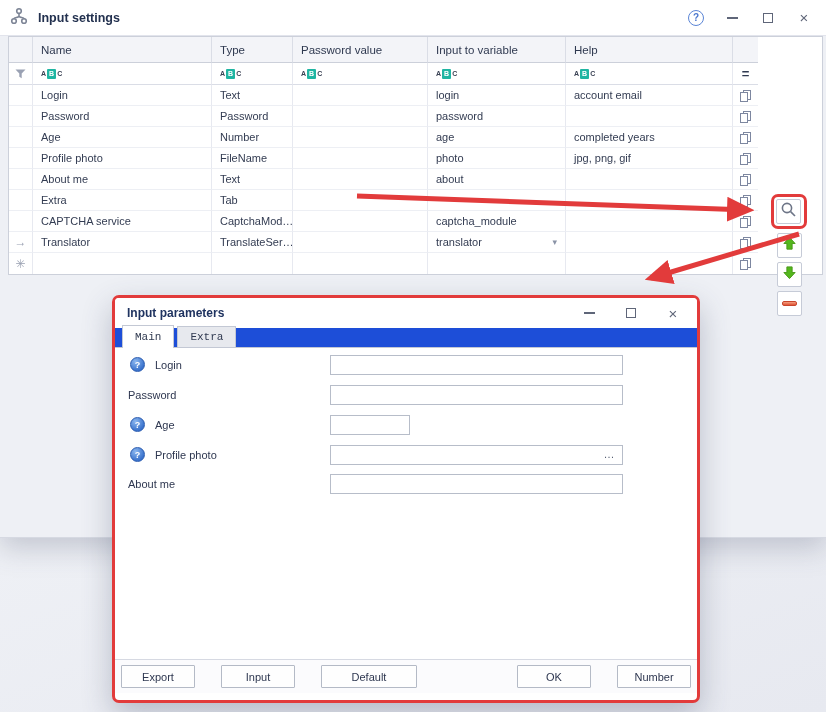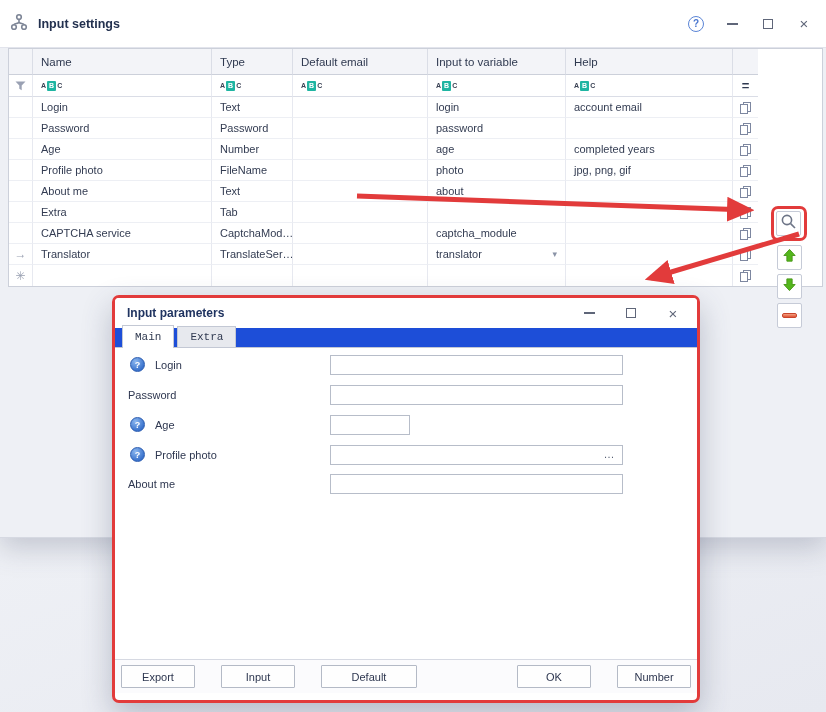--- a/index.html
+++ b/index.html
@@ -10,21 +10,21 @@
     position: relative; overflow: hidden;
     color:#333c52;
   }
   
   .main-window {
     position:absolute; left:0; top:0; width:826px; height:538px;
     background:#eef0f5; border-bottom:1px solid #d6d9e2;
     box-shadow:0 10px 26px rgba(66,76,105,.25);
   }
   .titlebar {
-    height:48px; background:#ffffff; border-bottom:1px solid #e2e4ec;
+    height:36px; background:#ffffff; border-bottom:1px solid #e2e4ec;
     display:flex; align-items:center; padding:0 14px 0 10px;
   }
   .app-title { font-size:12.5px; font-weight:bold; color:#23314f; margin-left:10px; }
   .tb-controls { margin-left:auto; display:flex; align-items:center; gap:20px; }
   .ctrl { width:16px; height:16px; display:flex; align-items:center; justify-content:center; color:#5f6679; cursor:default; }
   .help-ring { width:16px; height:16px; border:1.5px solid #5b85d6; border-radius:50%;
     color:#4a77cf; font-size:10px; font-weight:bold; display:flex; align-items:center; justify-content:center; }
   .min-bar { width:11px; height:2px; background:#5f6679; }
   .max-box { width:10px; height:10px; border:1.5px solid #5f6679; }
   .close-x { font-size:15px; line-height:1; }
@@ -126,21 +126,21 @@
     </div>
   </div>
 
   <div class="window-body">
     <div class="table">
 
       <div class="trow hrow">
         <div class="cell sel"></div>
         <div class="cell">Name</div>
         <div class="cell">Type</div>
-        <div class="cell">Default email</div>
+        <div class="cell">Password value</div>
         <div class="cell">Input to variable</div>
         <div class="cell">Help</div>
         <div class="cell last"></div>
       </div>
 
       <div class="trow frow">
         <div class="cell sel">
           <svg width="11" height="10" viewBox="0 0 11 10">
               <path d="M0.5 0.5 h10 l-3.8 3.9 v4.8 l-2.4 -1.5 v-3.3 z" fill="#9aa1b3"></path>
             </svg>

